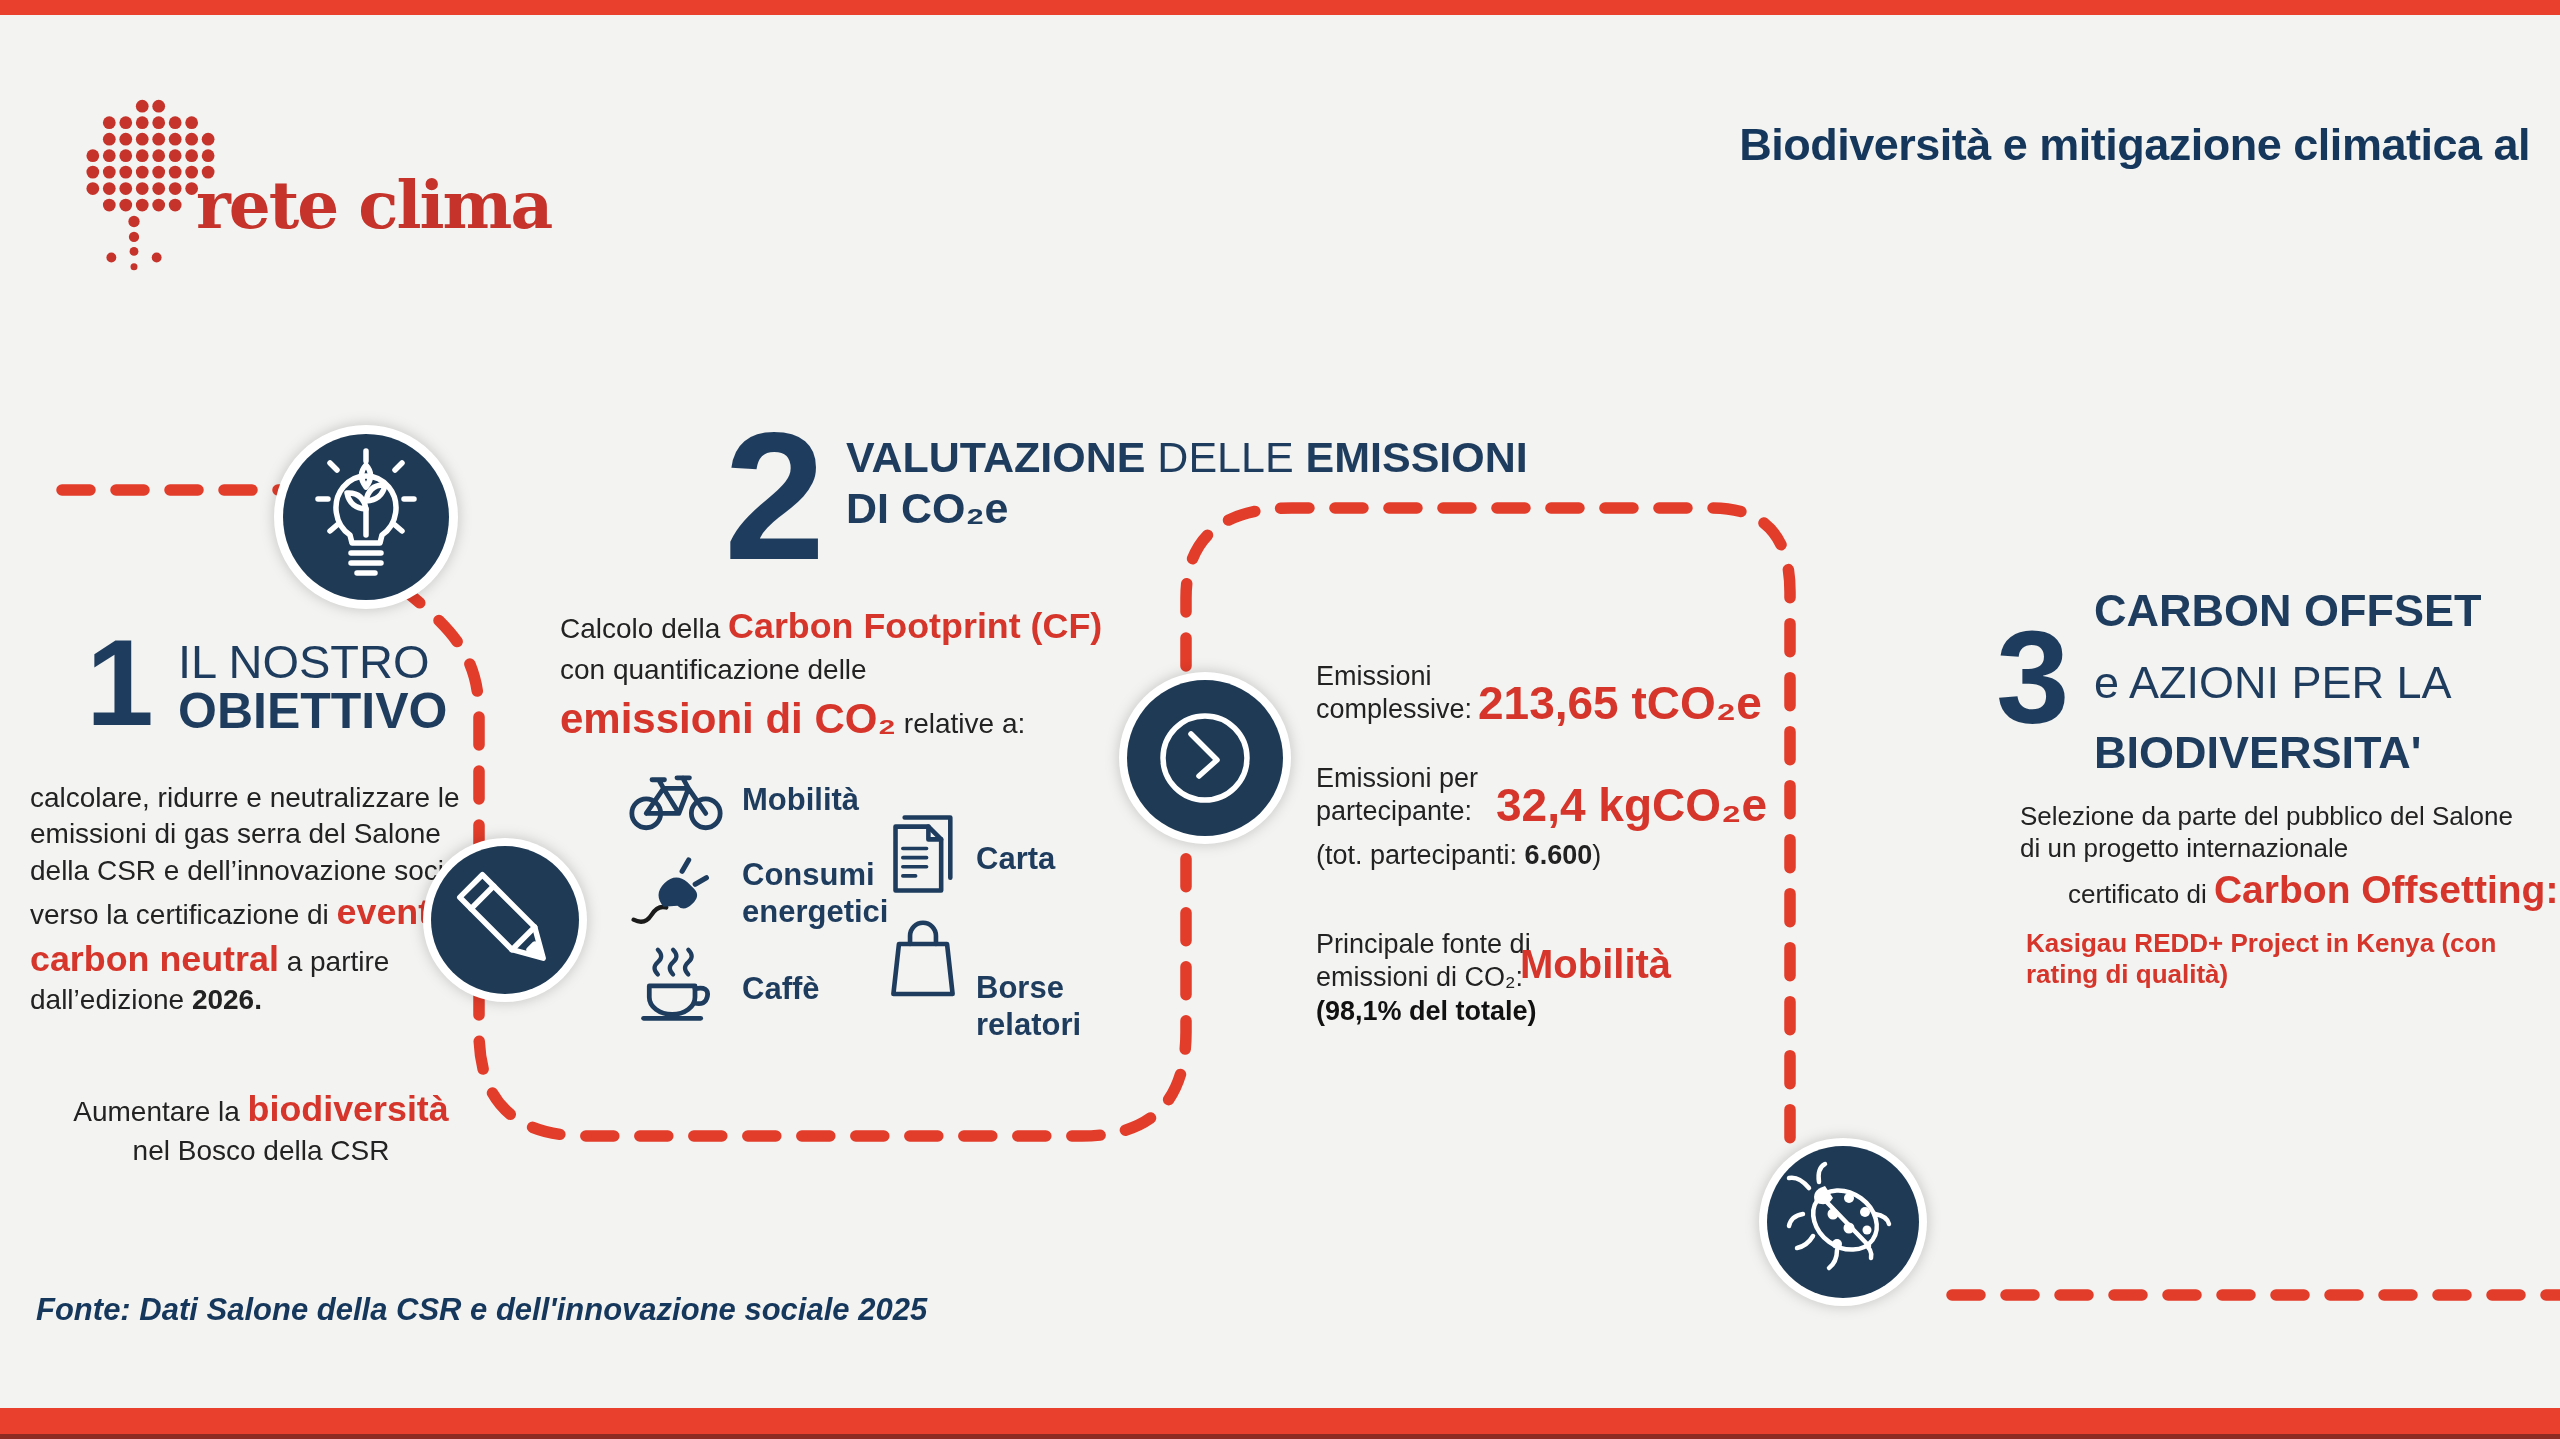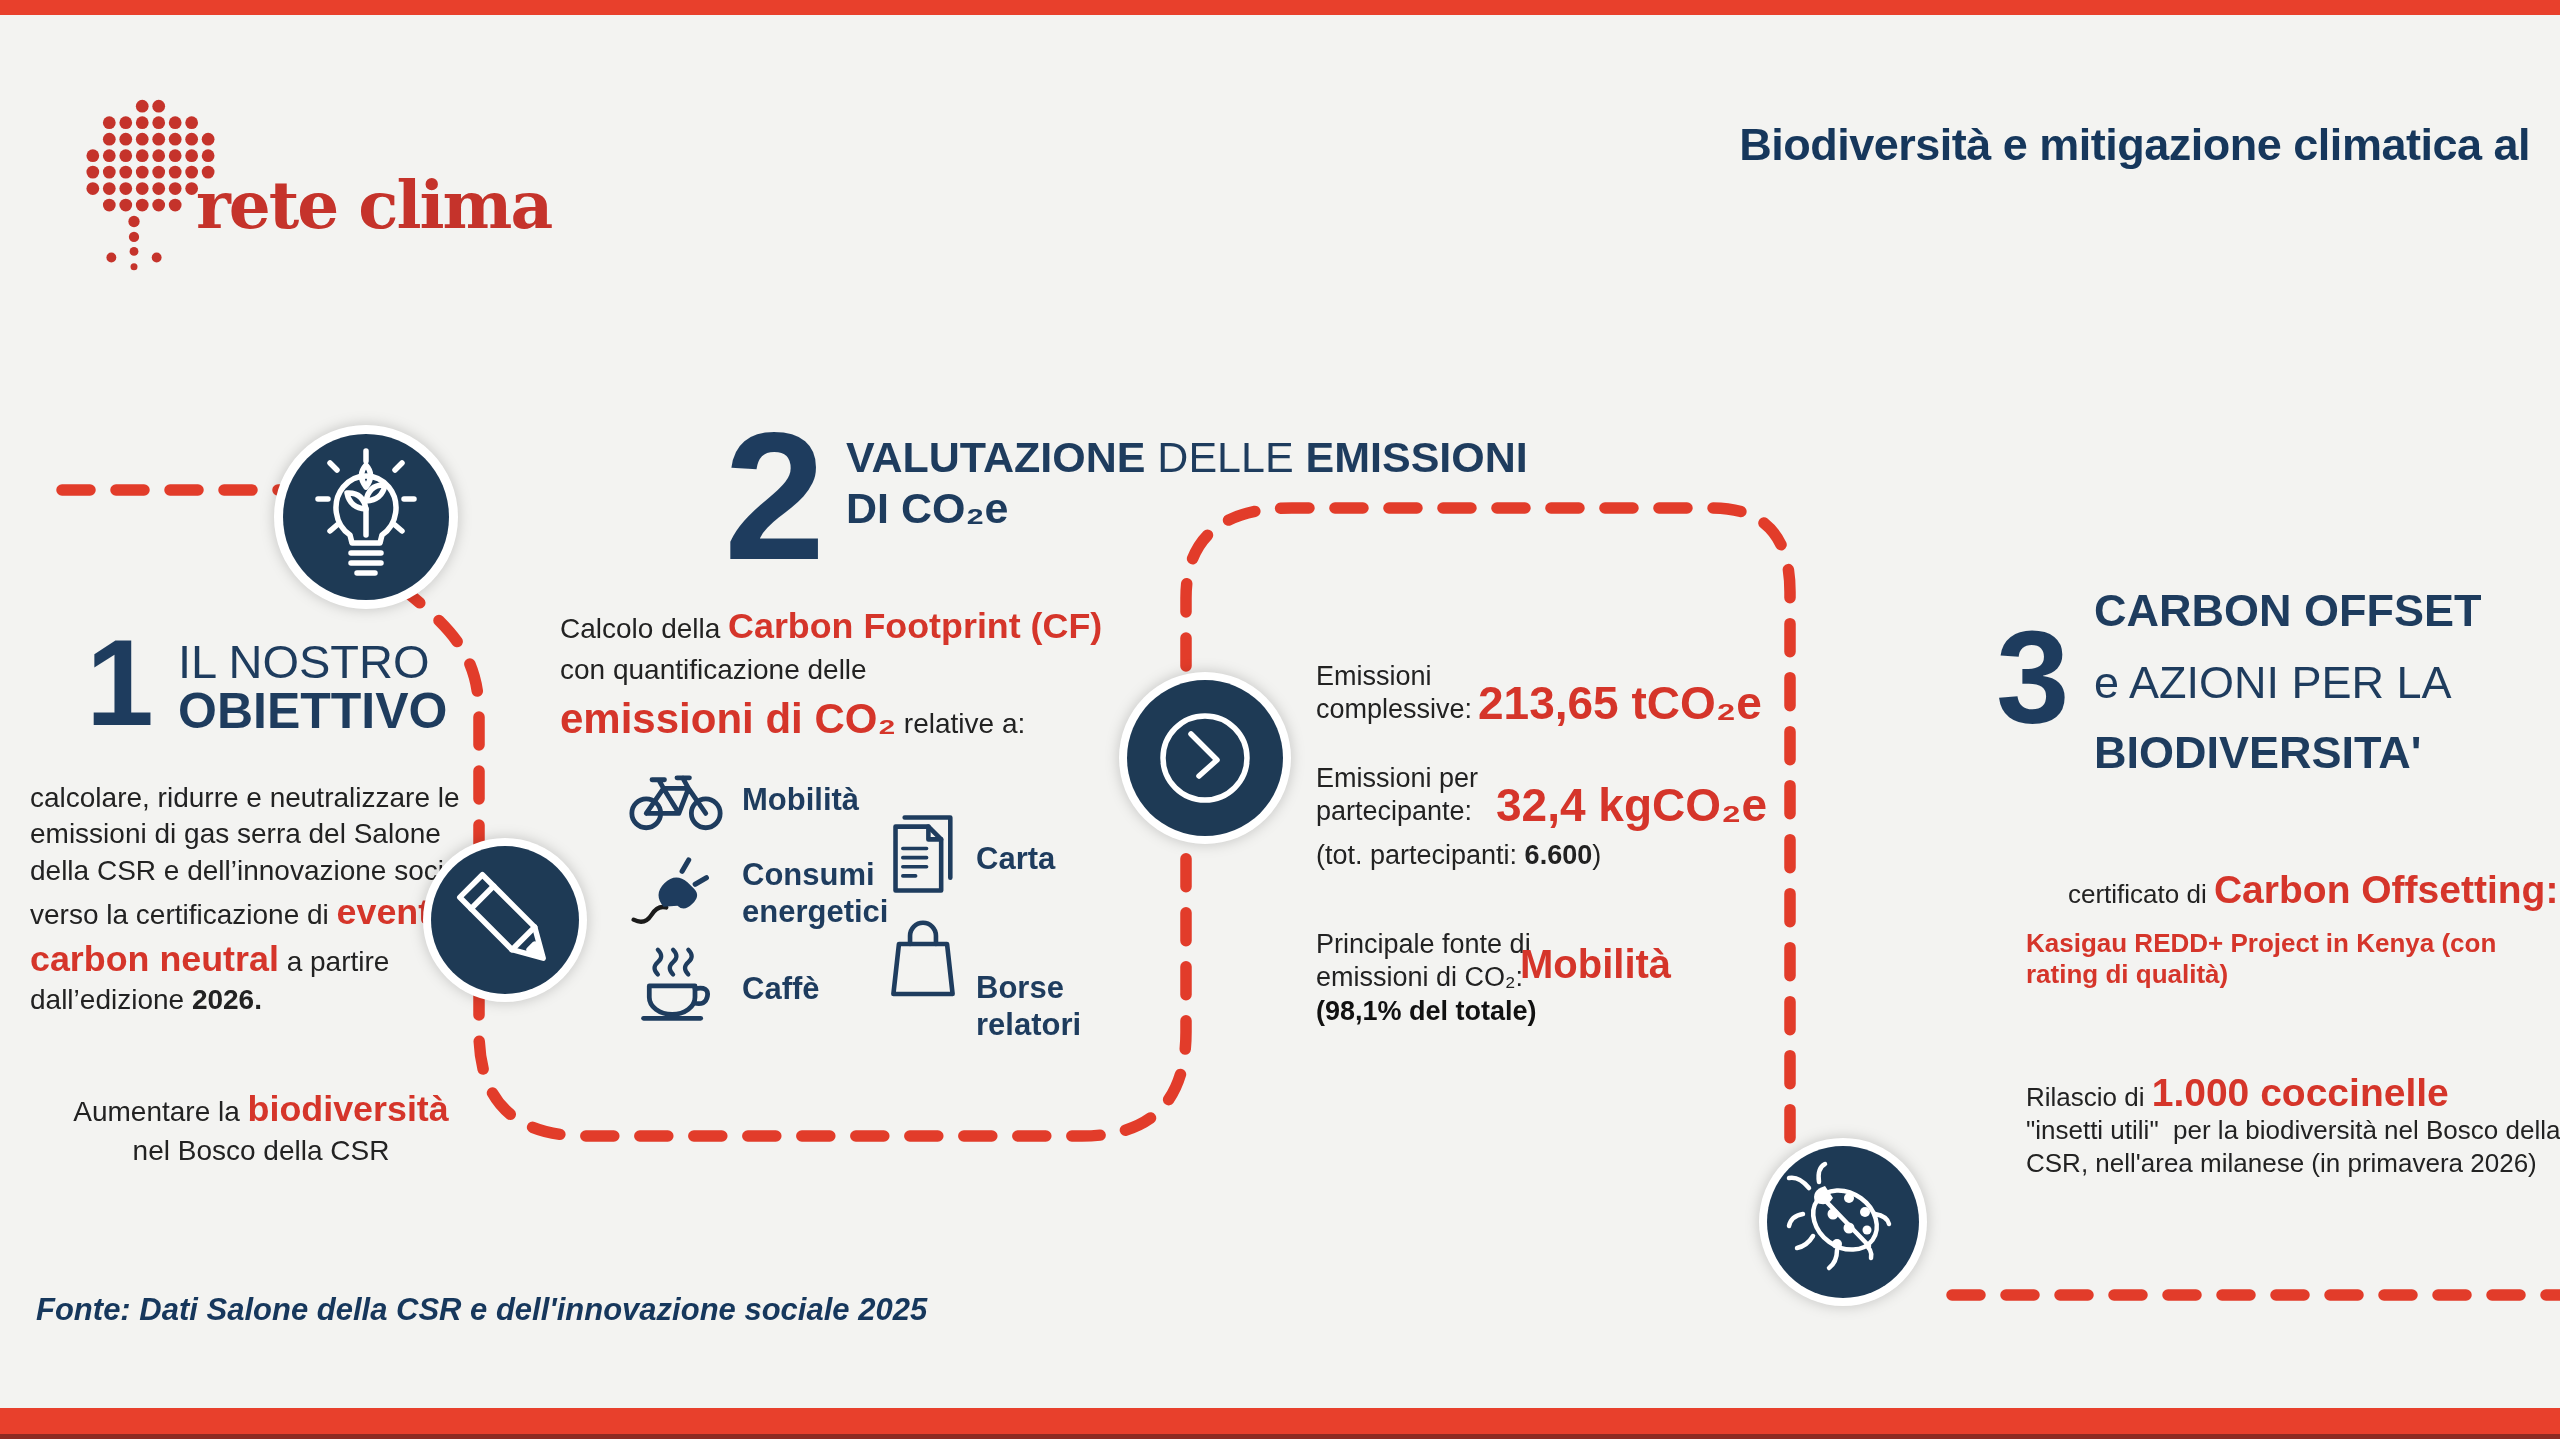--- a/index.html
+++ b/index.html
@@ -264,24 +264,24 @@
   <div class="abs stat-label srcl">Principale fonte di
 emissioni di CO₂:</div>
   <div class="abs stat-value srcv">Mobilità</div>
   <div class="abs srcn">(98,1% del totale)</div>
 
   <div class="abs num n3">3</div>
   <div class="abs s3t1">CARBON OFFSET</div>
   <div class="abs s3t2">e AZIONI PER LA</div>
   <div class="abs s3t3">BIODIVERSITA'</div>
 
+  <div class="abs s3intro">Selezione da parte del pubblico del Salone
+di un progetto internazionale</div>
   <div class="abs s3cert rich"><span class="sg-n">certificato di </span><span class="sg-red-xl">Carbon Offsetting:</span></div>
   <div class="abs s3proj">Kasigau REDD+ Project in Kenya (con rating di qualità)</div>
-  <div class="abs s3bug rich"><span class="sg-n">Rilascio di </span><span class="sg-red-xl">1.000 coccinelle</span><span class="sg-n">
-"insetti utili"  per la biodiversità nel Bosco della CSR, nell'area milanese (in primavera 2026)</span></div>
 
   <svg class="abs badge" style="left:1757px;top:1136px;" width="172" height="172" viewBox="0 0 172 172">
     <circle class="ring" cx="86" cy="86" r="84"></circle>
     <circle class="disc" cx="86" cy="86" r="76"></circle>
     <g stroke="#fff" stroke-width="4.5" fill="none" stroke-linecap="round">
       <path d="M52 52 q -10 -12 -20 -10"></path>
       <path d="M62 46 q -2 -14 6 -18"></path>
       <path d="M46 78 q -12 2 -14 12"></path>
       <path d="M56 100 q -6 10 -16 12"></path>
       <path d="M80 114 q 0 12 -8 18"></path>

